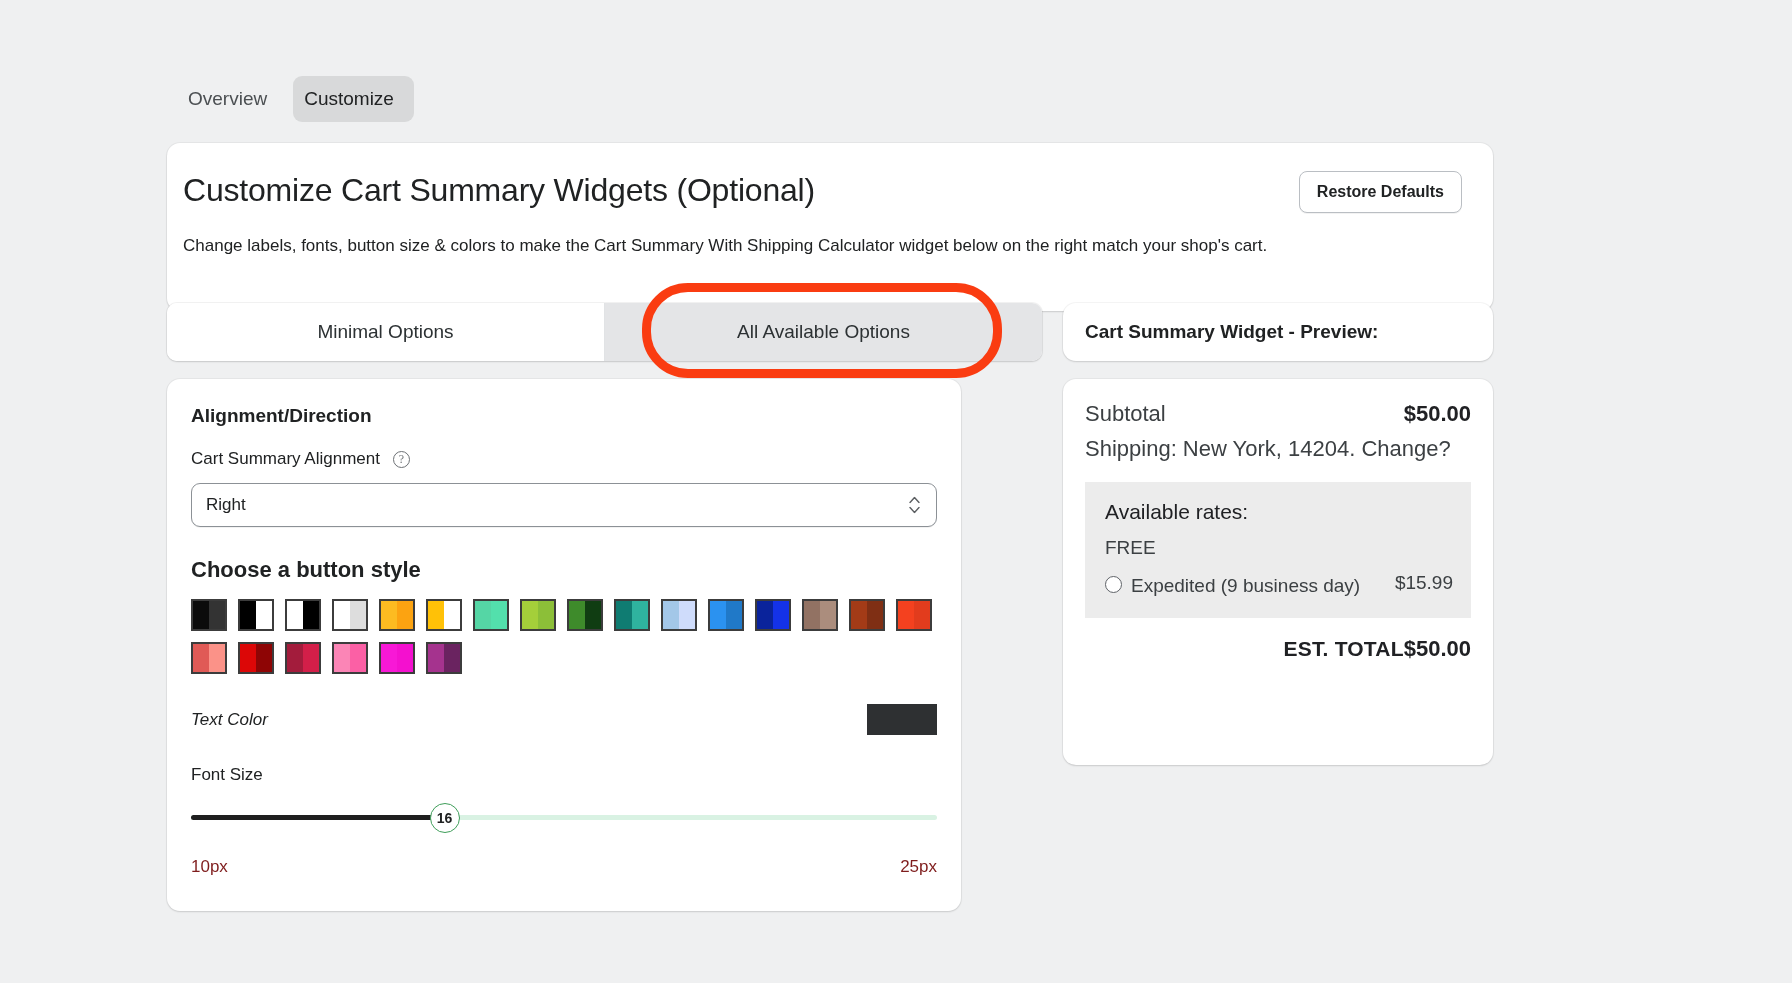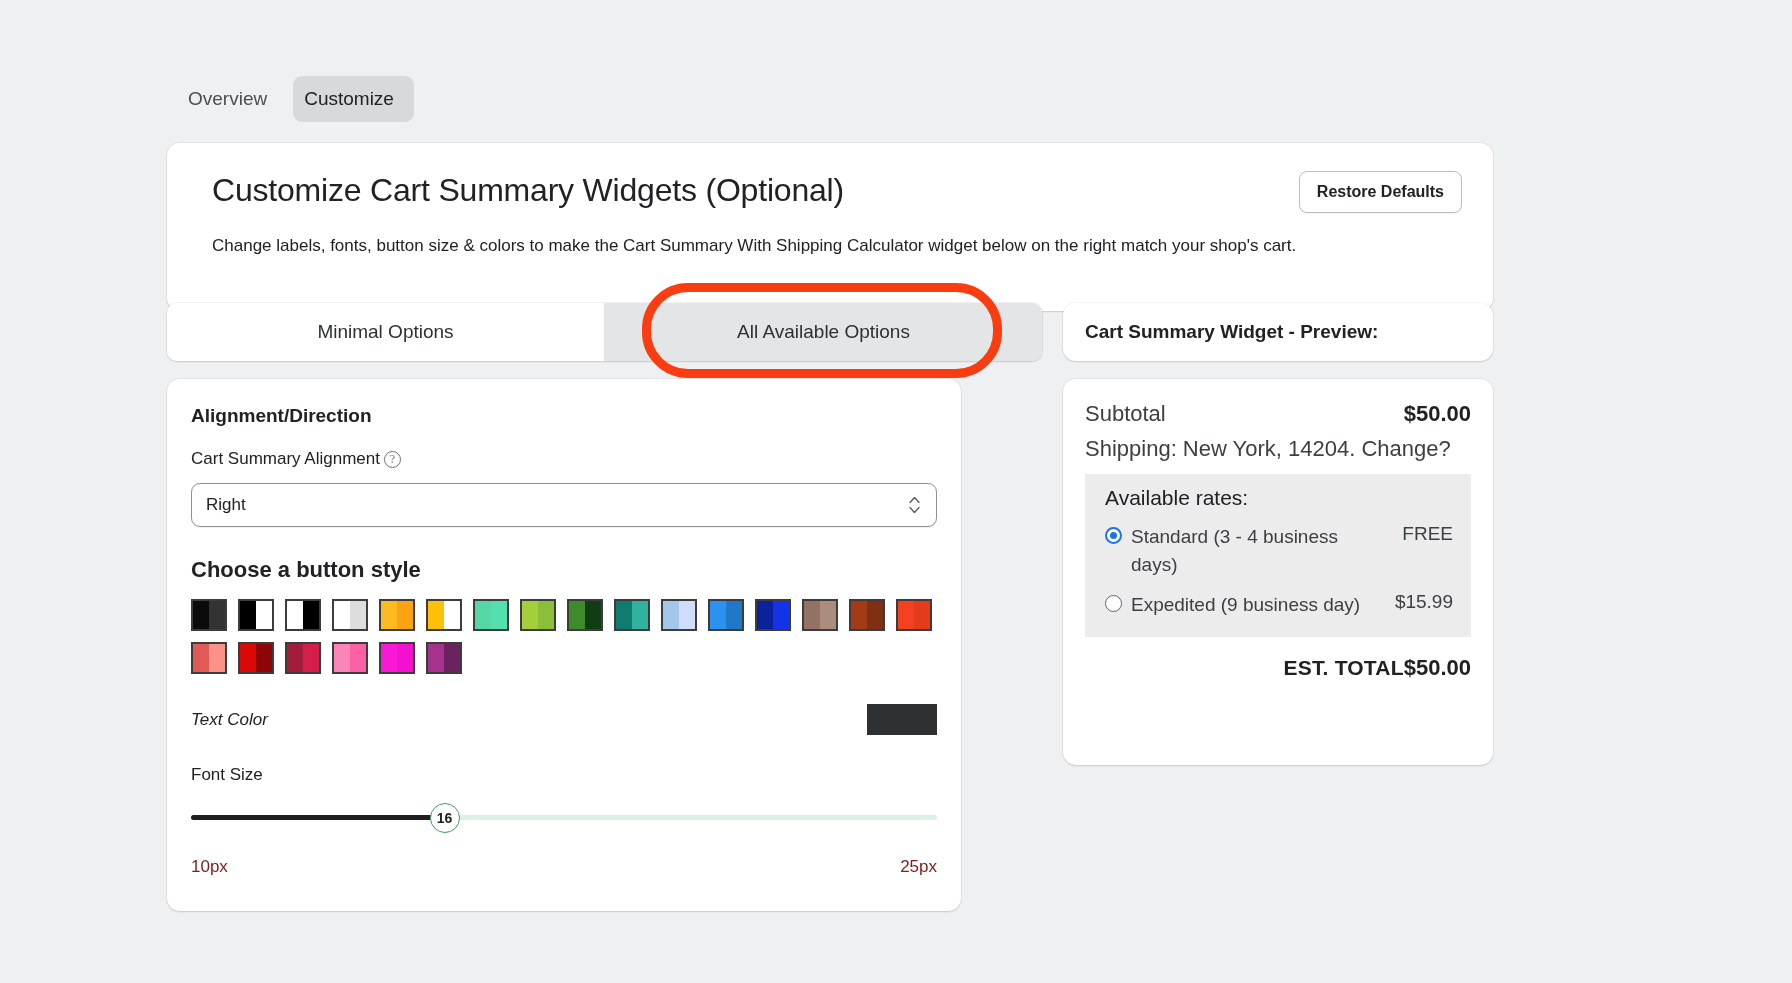--- a/index.html
+++ b/index.html
@@ -15,21 +15,21 @@
   
   .tabbar { position: absolute; left: 168px; top: 76px; display: flex; align-items: center; gap: 6px; }
   .tab {
     font-size: 19px; color: #4b4f52; padding: 12px 20px;
     border-radius: 9px; background: transparent; cursor: pointer; white-space: nowrap;
   }
   .tab.active { background: #d8d9da; color: #202223; padding-left: 11px; }
 
   
   .card { background: #fff; border-radius: 13px; box-shadow: 0 1px 2px rgba(0,0,0,.12), 0 0 0 1px rgba(0,0,0,.04); }
-  .header-card { position: absolute; left: 167px; top: 143px; width: 1326px; height: 168px; padding: 28px 32px 0 45px; }
+  .header-card { position: absolute; left: 167px; top: 143px; width: 1326px; height: 168px; padding: 28px 32px 0 16px; }
   .header-title { font-size: 32px; font-weight: 400; color: #202223; letter-spacing: -.2px; line-height: 1.2; }
   .header-sub { margin-top: 26px; font-size: 17px; color: #202223; line-height: 1.35; }
   .restore-btn {
     position: absolute; right: 31px; top: 28px;
     background: #fff; border: 1px solid #babec3; border-radius: 8px;
     padding: 11px 17px; font-size: 16px; font-weight: bold; color: #202223;
     box-shadow: 0 1px 0 rgba(0,0,0,.05); cursor: pointer; white-space: nowrap;
   }
 
   
@@ -41,21 +41,21 @@
   .seg.active { background: #e4e5e7; }
   .seg + .seg { border-left: 1px solid #e1e3e5; }
   .annot-ring {
     position: absolute; left: 642px; top: 283px; width: 360px; height: 95px;
     border: 9px solid #fa3c11; border-radius: 46px; pointer-events: none;
   }
 
   
   .options-card { position: absolute; left: 167px; top: 379px; width: 794px; height: 532px; padding: 26px 24px; }
   .section-title { font-size: 19px; font-weight: bold; color: #202223; }
-  .field-label { font-size: 17px; color: #202223; display: flex; align-items: center; gap: 4px; }
+  .field-label { font-size: 17px; color: #202223; display: flex; align-items: center; gap: 13px; }
   .help-icon {
     width: 17px; height: 17px; border-radius: 50%; border: 1.6px solid #6d7175;
     color: #6d7175; font-size: 12px; line-height: 14px; text-align: center; cursor: pointer;
     display:inline-block; font-family:"Liberation Serif", serif;
   }
   .select-box {
     margin-top: 14px; position: relative; height: 44px; background: #fff;
     border: 1px solid #8c9196; border-radius: 9px; display: flex; align-items: center;
     padding: 0 14px; font-size: 17px; color: #202223; cursor: pointer;
     box-shadow: 0 1px 0 rgba(0,0,0,.05);
@@ -87,21 +87,21 @@
   .slider-ends { display: flex; justify-content: space-between; margin-top: 28px; font-size: 17px; color: #7f1d1d; }
 
   
   .preview-head { position: absolute; left: 1063px; top: 303px; width: 430px; height: 58px;
     display: flex; align-items: center; padding: 0 22px; font-size: 19px; font-weight: bold; color: #202223; }
   .preview-card { position: absolute; left: 1063px; top: 379px; width: 430px; height: 386px; padding: 22px 22px; }
   .pv-row { display: flex; align-items: baseline; justify-content: space-between; }
   .pv-subtotal-label { font-size: 22px; color: #3c4043; }
   .pv-subtotal-val { font-size: 22px; font-weight: bold; color: #202124; }
   .pv-shipping { margin-top: 9px; font-size: 22px; color: #3c4043; }
-  .rates-box { margin-top: 12px; background: #ececec; padding: 12px 18px 18px 20px; }
+  .rates-box { margin-top: 20px; background: #ececec; padding: 18px 18px 18px 20px; }
   .rates-title { font-size: 21px; color: #202124; }
   .rate-line { margin-top: 13px; display: flex; align-items: flex-start; justify-content: space-between; gap: 10px; }
   .rate-left { display: flex; align-items: flex-start; gap: 9px; font-size: 19px; color: #3c4043; line-height: 1.45; max-width: 268px; }
   .radio { flex: none; width: 17px; height: 17px; border-radius: 50%; border: 1.8px solid #5f6368;
     background: #fff; margin-top: 4px; cursor: pointer; }
   .radio.on { border-color: #1a73e8; border-width: 2px; background: #fff; position: relative; }
   .radio.on::after { content:""; position:absolute; left:3px; top:3px; width:7px; height:7px; border-radius:50%; background:#1a73e8; }
   .rate-price { font-size: 19px; color: #3c4043; white-space: nowrap; }
   .pv-total { margin-top: 18px; display: flex; align-items: baseline; justify-content: flex-end; }
   .pv-total-label { font-size: 21px; font-weight: bold; color: #202124; letter-spacing: .2px; }
@@ -271,24 +271,20 @@
     <div class="pv-row">
       <span class="pv-subtotal-label">Subtotal</span>
       <span class="pv-subtotal-val">$50.00</span>
     </div>
     <div class="pv-shipping">Shipping: New York, 14204. Change?</div>
 
     <div class="rates-box">
       <div class="rates-title">Available rates:</div>
 
       <div class="rate-line">
-        <span class="rate-left">
-          <span class="radio on"></span>
-          <span>Standard (3 - 4 business days)</span>
-        </span>
         <span class="rate-price">FREE</span>
       </div>
 
       <div class="rate-line">
         <span class="rate-left">
           <span class="radio"></span>
           <span>Expedited (9 business day)</span>
         </span>
         <span class="rate-price">$15.99</span>
       </div>

